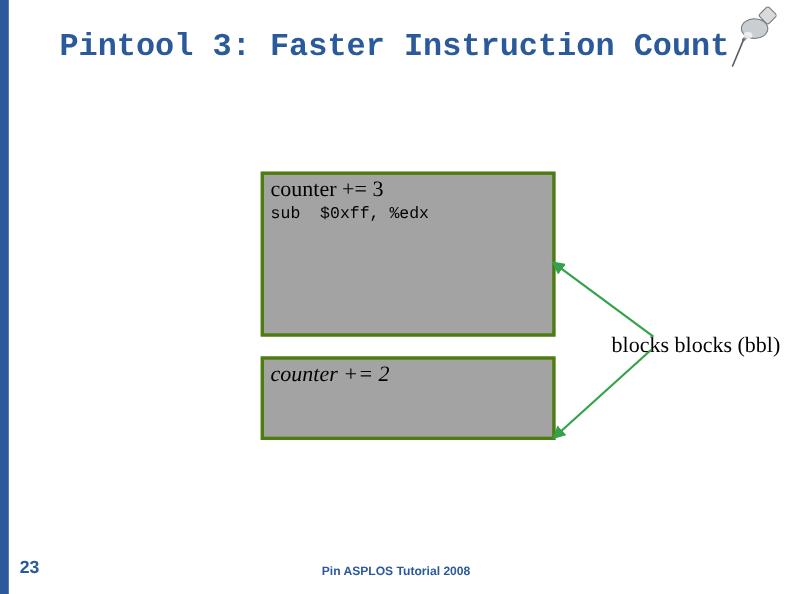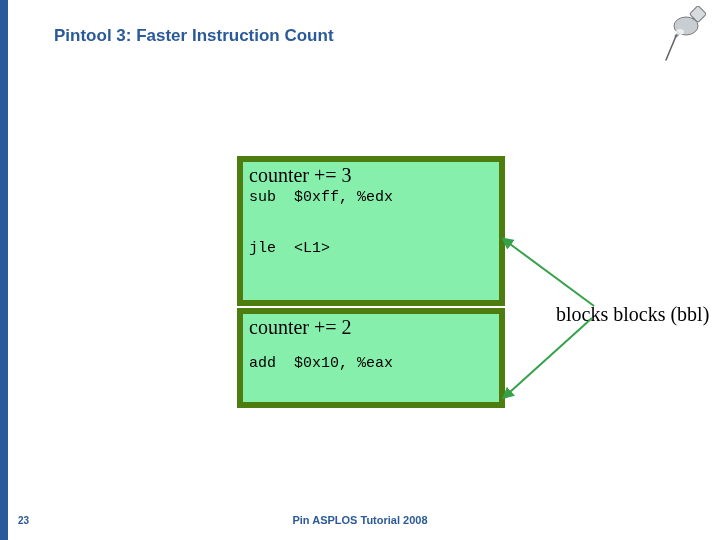--- a/index.html
+++ b/index.html
@@ -8,40 +8,40 @@
     height: 540px;
     background: #fff;
     font-family: "Times New Roman", Times, serif;
     position: relative;
     overflow: hidden;
   }
   .slide-title {
     position: absolute;
     top: 26px;
     left: 54px;
-    font-family: Liberation Sans, sans-serif;
+    font-family: Liberation Mono, monospace;
     font-weight: bold;
-    font-size: 17px;
+    font-size: 29px;
     color: #2a5a9a;
   }
   .pushpin {
     position: absolute;
     top: 6px;
     right: 14px;
     width: 46px;
     height: 60px;
   }
   .block {
     position: absolute;
-    border: 6px solid #4d7c0f;
-    background: #86efac;
+    border: 3px solid #4d7c0f;
+    background: #a3a3a3;
     padding: 2px 6px 4px 6px;
   }
   .block1 { top: 156px; left: 237px; width: 268px; height: 150px; }
-  .block2 { top: 308px; left: 237px; width: 268px; height: 100px; }
+  .block2 { top: 324px; left: 237px; width: 268px; height: 76px; font-style: italic; }
   .counter {
     font-family: "Times New Roman", Times, serif;
     font-size: 20px;
     color: #000;
     line-height: 22px;
   }
   .asm {
     font-family: "Courier New", Courier, monospace;
     font-size: 15px;
     color: #000;
@@ -60,21 +60,21 @@
   svg.arrow {
     position: absolute;
     pointer-events: none;
   }
   .page-number {
     position: absolute;
     bottom: 14px;
     left: 18px;
     font-family: Verdana, Geneva, sans-serif;
     font-weight: bold;
-    font-size: 10px;
+    font-size: 16px;
     color: #2a5a9a;
     margin-top: 27px;
   }
   .footer {
     position: absolute;
     bottom: 14px;
     left: 0;
     width: 720px;
     text-align: center;
     font-family: Verdana, Geneva, sans-serif;
@@ -106,27 +106,25 @@
     <ellipse cx="20" cy="26" rx="4" ry="3" fill="#f6f7f8" opacity="0.8"></ellipse>
     <path d="M16 30 L6 54" stroke="#5c6064" stroke-width="1.5" stroke-linecap="round"></path>
   </svg>
 </div>
 
 <div class="block block1">
   <div class="counter">counter += 3</div>
   <div class="asm">sub  $0xff, %edx</div>
   <div class="gap"></div>
   <div class="gap"></div>
-  <div class="asm">jle  &lt;L1&gt;</div>
 </div>
 
 <div class="block block2">
   <div class="counter">counter += 2</div>
   <div class="gap"></div>
-  <div class="asm">add  $0x10, %eax</div>
 </div>
 
 <div class="annotation">blocks blocks (bbl)</div>
 
 <svg class="arrow" style="left:500px; top:234px; width:110px; height:80px;" viewBox="0 0 110 80">
   <defs>
     <marker id="ah1" viewBox="0 0 10 10" refX="1" refY="5" markerWidth="6" markerHeight="6" orient="auto">
       <path d="M0 0 L10 5 L0 10 z" fill="#35a24a"></path>
     </marker>
   </defs>

